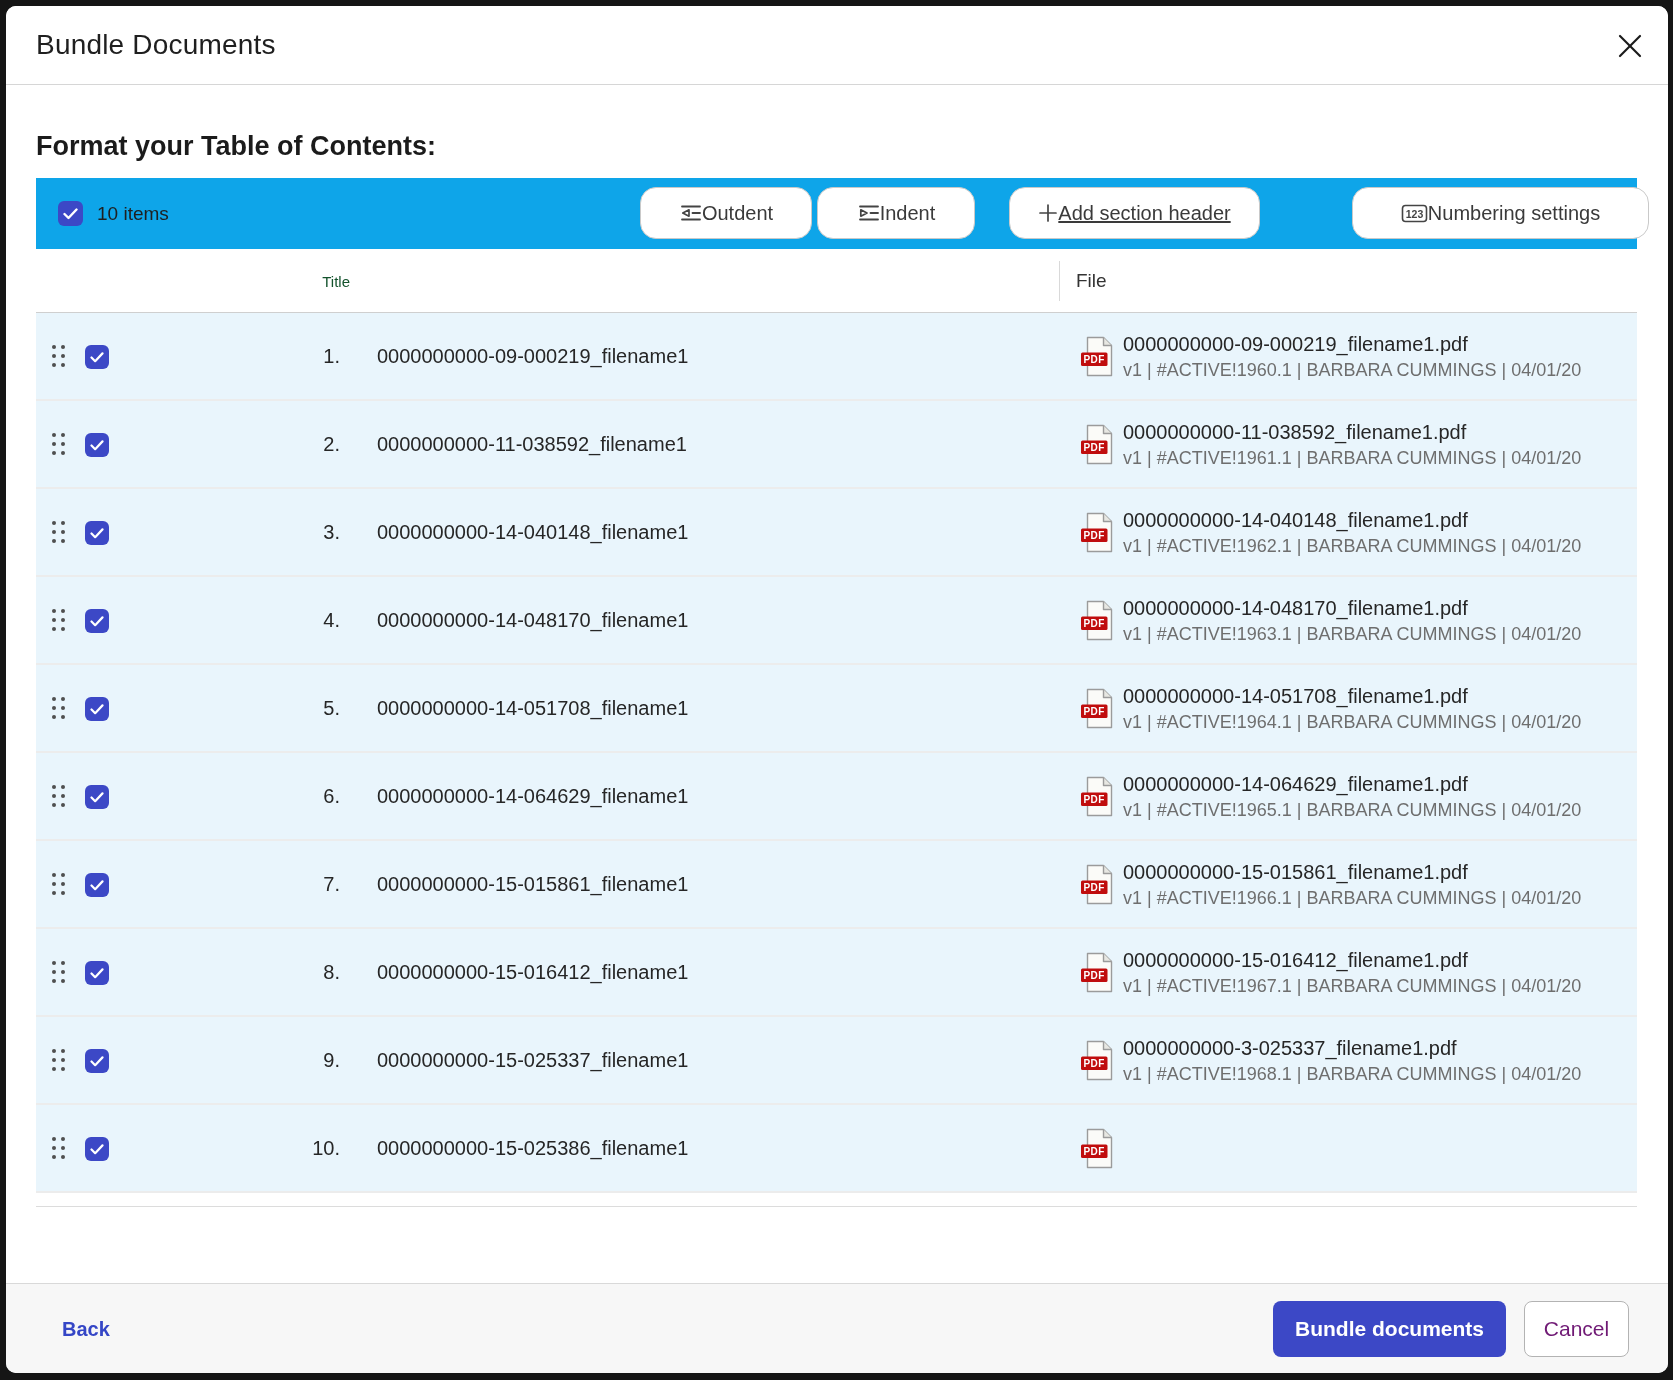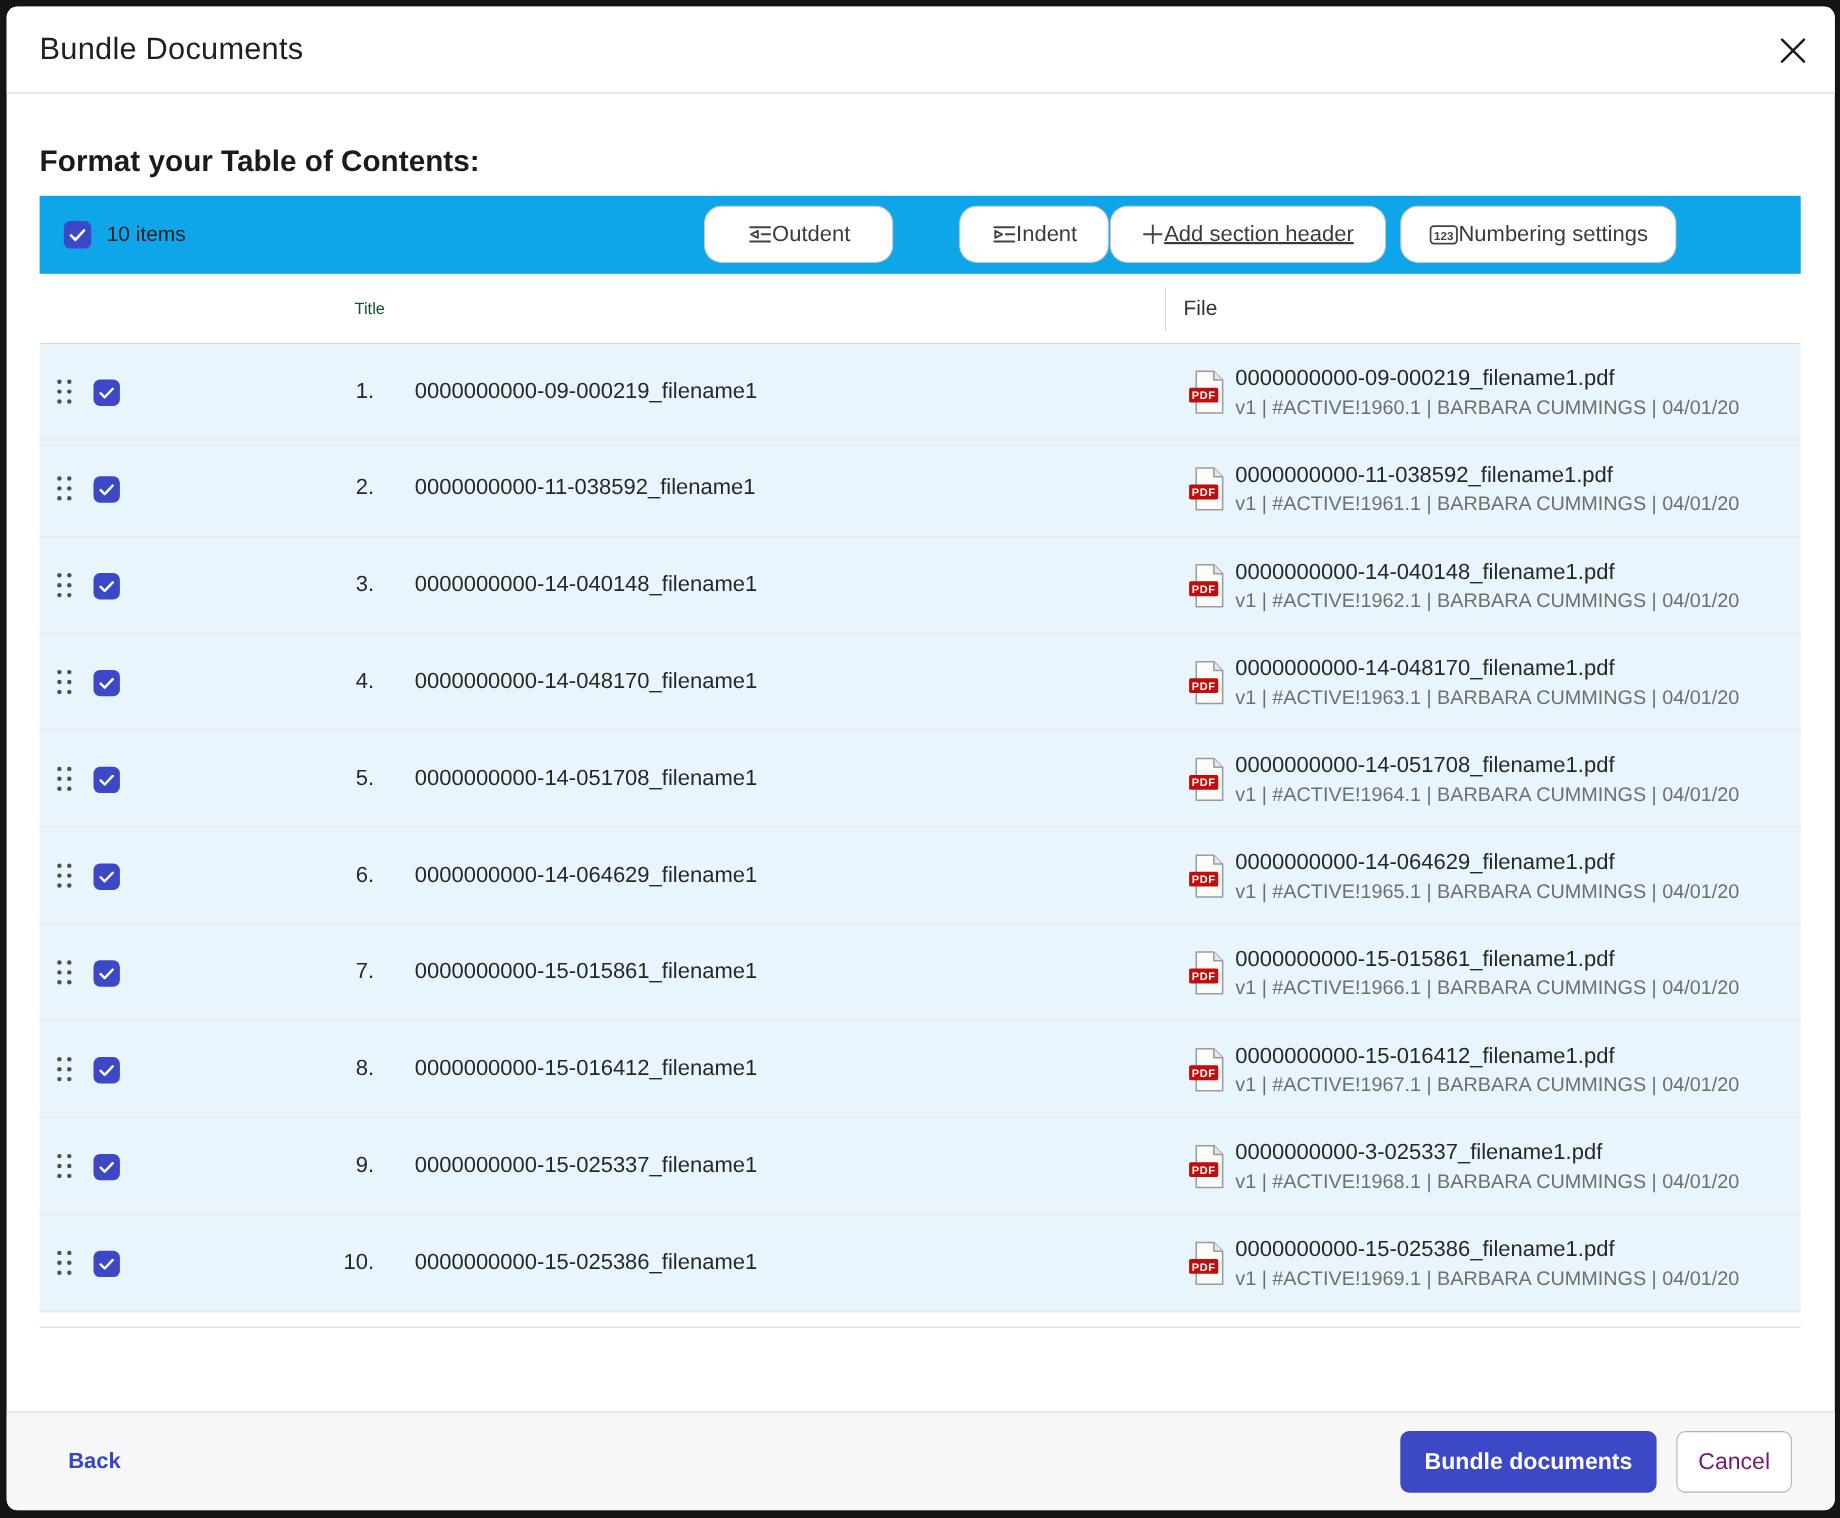--- a/index.html
+++ b/index.html
@@ -33,23 +33,23 @@
     display:flex; align-items:center; justify-content:center; cursor:pointer; flex:0 0 auto;
   }
   .toolbar-check { position:absolute; left:22px; top:23px; }
   .items-label { position:absolute; left:61px; top:0; height:71px; display:flex; align-items:center; font-size:19px; color:#1f1f1f; }
   .tb-btn {
     position:absolute; top:9px; height:52px; background:#fff; border:1px solid #c9c9c9; border-radius:16px;
     display:flex; align-items:center; justify-content:center; 
     font-family:"Liberation Sans", sans-serif; font-size:20px; color:#3a3a3a; cursor:pointer;
   }
   .btn-outdent { left:604px; width:172px; }
-  .btn-indent { left:836px; width:136px; }
+  .btn-indent { left:781px; width:158px; }
   .btn-addsection { left:973px; width:251px;text-decoration:underline; }
-  .btn-numbering { left:1237px; width:251px;justify-content:center; }
+  .btn-numbering { left:1316px; width:297px;justify-content:center; }
   
   .table-header { position:absolute; left:30px; top:243px; width:1601px; height:64px; background:#fff; border-bottom:1px solid #cfcfcf; }
   .col-title-label { position:absolute; left:194px; width:120px; text-align:right; top:50%; transform:translateY(-50%); font-size:15px; color:#14532d; }
   .col-divider { position:absolute; left:1023px; top:12px; height:40px; width:1px; background:#d9d9d9; }
   .col-file-label { position:absolute; left:1040px; top:50%; transform:translateY(-50%); font-size:19px; color:#333; }
   
   .rows { position:absolute; left:30px; top:307px; width:1601px; }
   .toc-row { position:relative; height:88px; background:#e9f5fc; border-bottom:2px solid #ececec; }
   .row-tail { height:14px; background:#fff; border-bottom:1px solid #dcdcdc; }
   .drag {
@@ -508,24 +508,20 @@
     <div class="row-title">0000000000-15-025386_filename1</div>
     <div class="file-cell">
       <span class="pdf-ico">
         <svg width="33" height="41" viewBox="0 0 33 41">
           <path d="M7.5 1.5 h16 l8 8 v30 h-24 z" fill="#fbfbf8" stroke="#9b9b9b" stroke-width="1.4" stroke-linejoin="round"></path>
           <path d="M23.5 1.5 v8 h8" fill="#e7e7e2" stroke="#9b9b9b" stroke-width="1.4" stroke-linejoin="round"></path>
           <rect x="1" y="16.5" width="26.5" height="13.5" rx="1.5" fill="#c00d0d"></rect>
           <text x="14.2" y="27" text-anchor="middle" font-family="Liberation Sans, sans-serif" font-size="10" font-weight="700" fill="#fff" letter-spacing="0.5">PDF</text>
         </svg>
       </span>
-      <div class="file-text">
-        <div class="file-name">0000000000-15-025386_filename1.pdf</div>
-        <div class="file-meta">v1 | #ACTIVE!1969.1 | BARBARA CUMMINGS | 04/01/20</div>
-      </div>
     </div>
   </div>
 <div class="row-tail"></div>
     </div>
 
   <div class="footer">
     <a class="back-link">Back</a>
     <button class="primary-btn">Bundle documents</button>
     <button class="cancel-btn">Cancel</button>
   </div>

